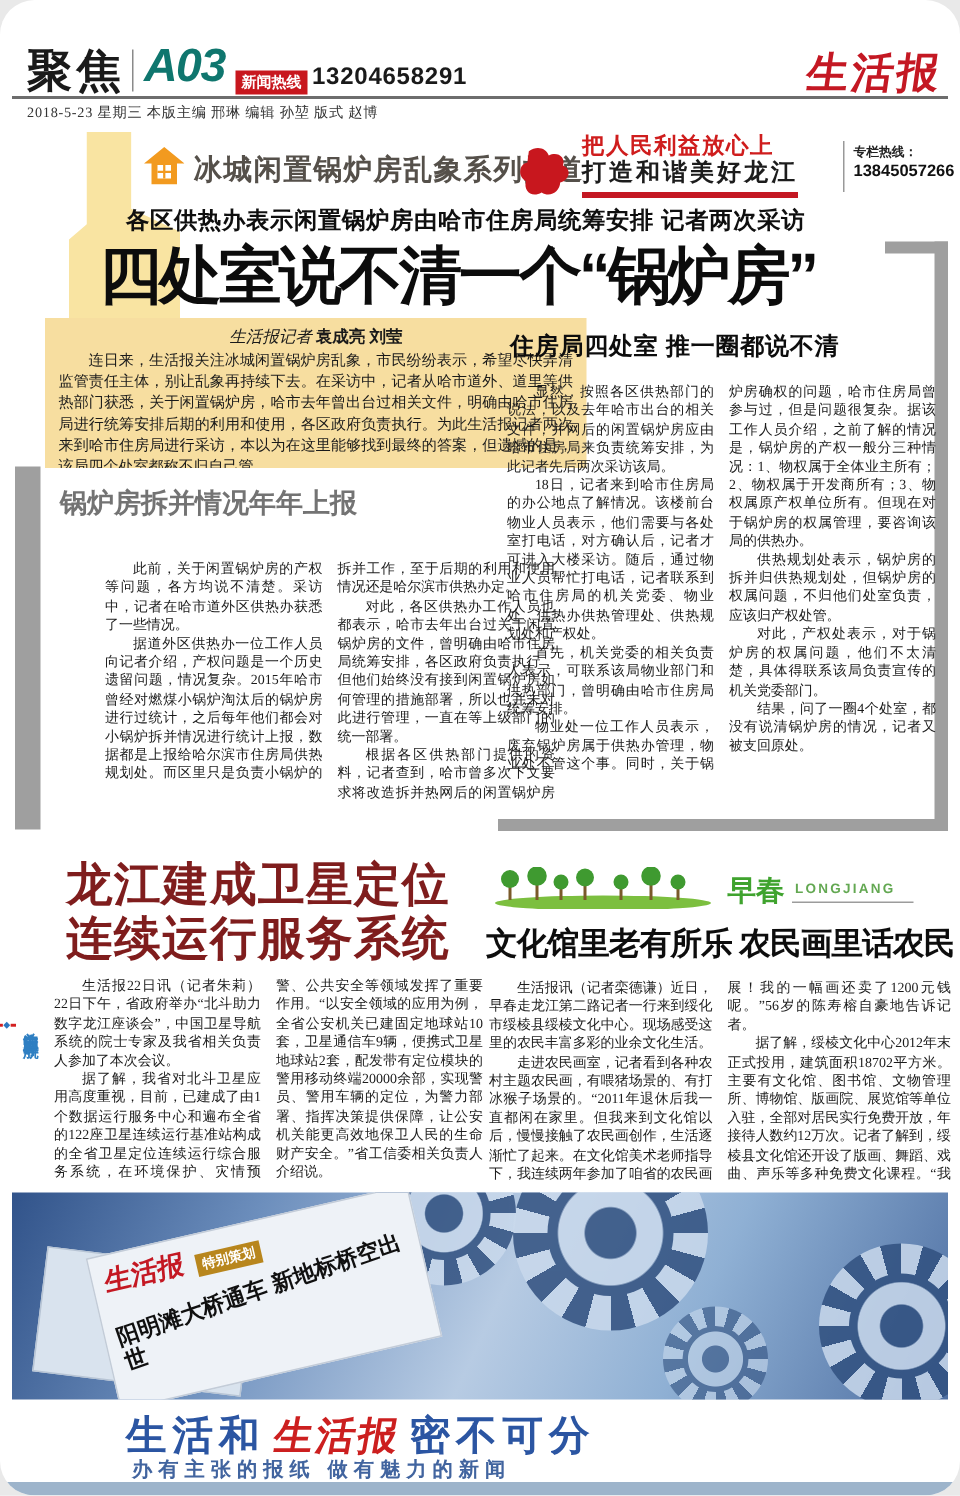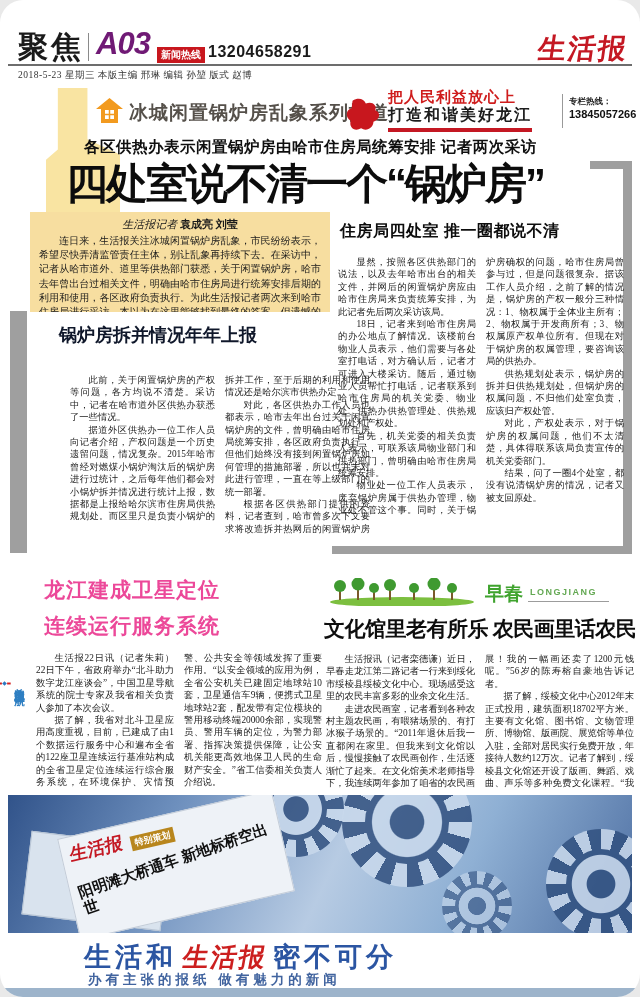--- a/index.html
+++ b/index.html
@@ -7,21 +7,21 @@
   #paper {
     position:relative; width:640px; height:997px; margin:0 auto;
     background:#ffffff; overflow:hidden;
     font-family:"Liberation Serif", serif; color:#1a1a1a;border-radius:23px;
   }
   .abs { position:absolute; }
 
   
   .section-name { top:27px; left:18px; font-size:30px; font-weight:900; letter-spacing:3px; font-family:"Liberation Serif",serif; }
   .head-divider { top:33px; left:88px; width:1px; height:28px; background:#8a8a8a; }
-  .page-no { top:26px; left:96px; font-size:31px; font-weight:900; font-style:italic; color:#701a75; font-family:"Liberation Sans",sans-serif; letter-spacing:-1px; }
+  .page-no { top:26px; left:96px; font-size:31px; font-weight:900; font-style:italic; color:#0f766e; font-family:"Liberation Sans",sans-serif; letter-spacing:-1px; }
   .hotline-badge { top:47px; left:157px; background:#c8171e; color:#fff; font-size:10px; font-weight:700; padding:1px 4px; font-family:"Liberation Sans",sans-serif; }
   .hotline-number { top:43px; left:208px; font-size:16px; font-weight:800; font-family:"Liberation Sans",sans-serif; letter-spacing:.5px; }
   .masthead-logo { top:30px; right:12px; font-size:28px; font-weight:900; color:#c41823; transform:skewX(-8deg); letter-spacing:2px; }
   .head-rule { top:64px; left:8px; width:624px; height:2px; background:#6d6d6d; }
   .dateline { top:69px; left:18px; font-size:9.5px; color:#333; letter-spacing:.5px; }
 
   
   .chimney-yellow { top:88px; left:46px; width:74px; height:128px; background:#f9e4a2;
     clip-path:polygon(16% 0,56% 0,56% 40%,100% 52%,100% 100%,0 100%,0 56%,16% 48%); }
   .series-banner { top:98px; left:96px; display:flex; align-items:center; gap:6px; }
@@ -39,44 +39,44 @@
   .lead-kicker { top:137px; left:84px; font-size:15.5px; font-weight:800; font-family:"Liberation Sans",sans-serif; color:#0f0f0f; letter-spacing:.5px; }
   .headline { top:156px; left:66px; font-size:42px; font-weight:900; font-family:"Liberation Sans",sans-serif; letter-spacing:-2px; color:#0c0c0c; white-space:nowrap; }
 
   
   .frame-right { top:161px; right:8px; width:9px; height:393px; background:#9f9f9f; }
   .frame-notch { top:161px; right:8px; width:42px; height:8px; background:#9f9f9f; }
   .frame-bottom { top:546px; left:332px; width:300px; height:8px; background:#9f9f9f; }
   .left-stack { top:311px; left:10px; width:17px; height:242px; background:#9f9f9f; }
 
   
-  .lead-box { top:212px; left:30px; width:300px; height:100px; background:#f7dea0; padding:5px 9px; overflow:hidden; }
+  .lead-box { top:212px; left:30px; width:361px; height:100px; background:#f7dea0; padding:5px 9px; overflow:hidden; }
   .byline { text-align:center; font-size:11px; margin-bottom:2px; }
   .byline .b-label { font-style:italic; }
   .byline .b-names { font-weight:700; }
   .lead-box .intro { font-size:10px; line-height:14.2px; text-align:justify; text-indent:2em; }
 
   .section-head { top:324px; left:40px; display:flex; gap:9px; align-items:center; }
   .section-head .kick { font-size:15px; color:#454545; line-height:23px; }
-  .section-head .ttl { font-size:18px; font-weight:900; font-family:"Liberation Sans",sans-serif; line-height:23px; color:#0f172a;margin-left:19px; }
+  .section-head .ttl { font-size:18px; font-weight:900; font-family:"Liberation Sans",sans-serif; line-height:23px; color:#737373; }
 
   .colbody { column-gap:10px; column-count:2; font-size:9.3px; line-height:12.4px; text-align:justify; overflow:hidden; color:#1b1b1b; }
   .colbody .para { text-indent:2em; }
   .body-left { top:374px; left:30px; width:300px; height:170px;margin-left:40px; }
 
   
   .right-title { top:221px; left:340px; font-size:16px; font-weight:900; font-family:"Liberation Sans",sans-serif; color:#0d0d0d; letter-spacing:.5px; }
   .body-right { top:256px; left:338px; width:286px; height:288px; }
 
   
   .side-strip { top:576px; left:9px; width:18px; height:214px; writing-mode:vertical-rl; text-orientation:upright;
     display:flex; flex-direction:column; align-items:center; font-family:"Liberation Sans",sans-serif; }
   .side-strip .s1 { color:#2f7fc2; font-size:10.5px; font-weight:700; letter-spacing:1px; }
   .side-strip .s2 { color:#2f7fc2; font-size:10px; font-weight:700; margin:2px 0; }
-  .sat-title { top:572px; left:44px; width:272px; font-size:21px; font-weight:900; line-height:36px; letter-spacing:1px; color:#ec4899; }
+  .sat-title { top:572px; left:44px; width:272px; font-size:31px; font-weight:900; line-height:36px; letter-spacing:1px; color:#7f1d1d; }
   .body-sat { top:652px; left:36px; width:286px; height:140px; }
 
   
   .culture-banner { top:577px; left:330px; width:306px; height:34px; display:flex; align-items:center; gap:5px; }
   .cb-zc { font-size:19px; font-weight:900; color:#3fa32e; font-family:"Liberation Sans",sans-serif; }
   .cb-zlj { font-size:21px; font-weight:900; font-style:italic; color:#d01f1f; letter-spacing:1px; }
   .cb-en { font-size:9px; font-weight:700; color:#63a852; letter-spacing:1.5px; font-family:"Liberation Sans",sans-serif; border-bottom:1px solid #9c9c9c; padding:0 12px 4px 2px; }
   .culture-title { top:615px; left:324px; width:314px; font-size:21px; font-weight:900; letter-spacing:-.5px; color:#0d0d0d; white-space:nowrap; }
   .body-culture { top:653px; left:326px; width:308px; height:138px; }
 

